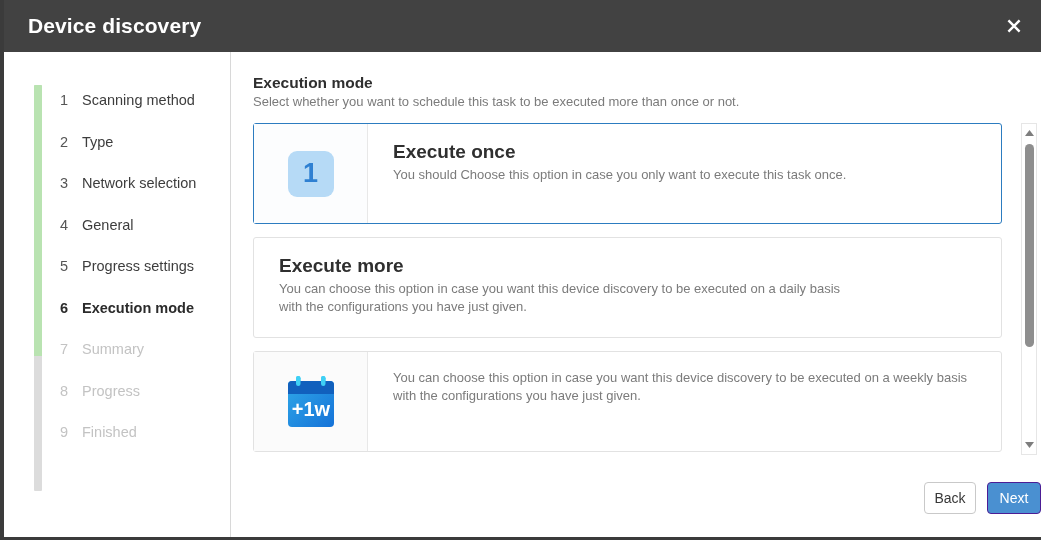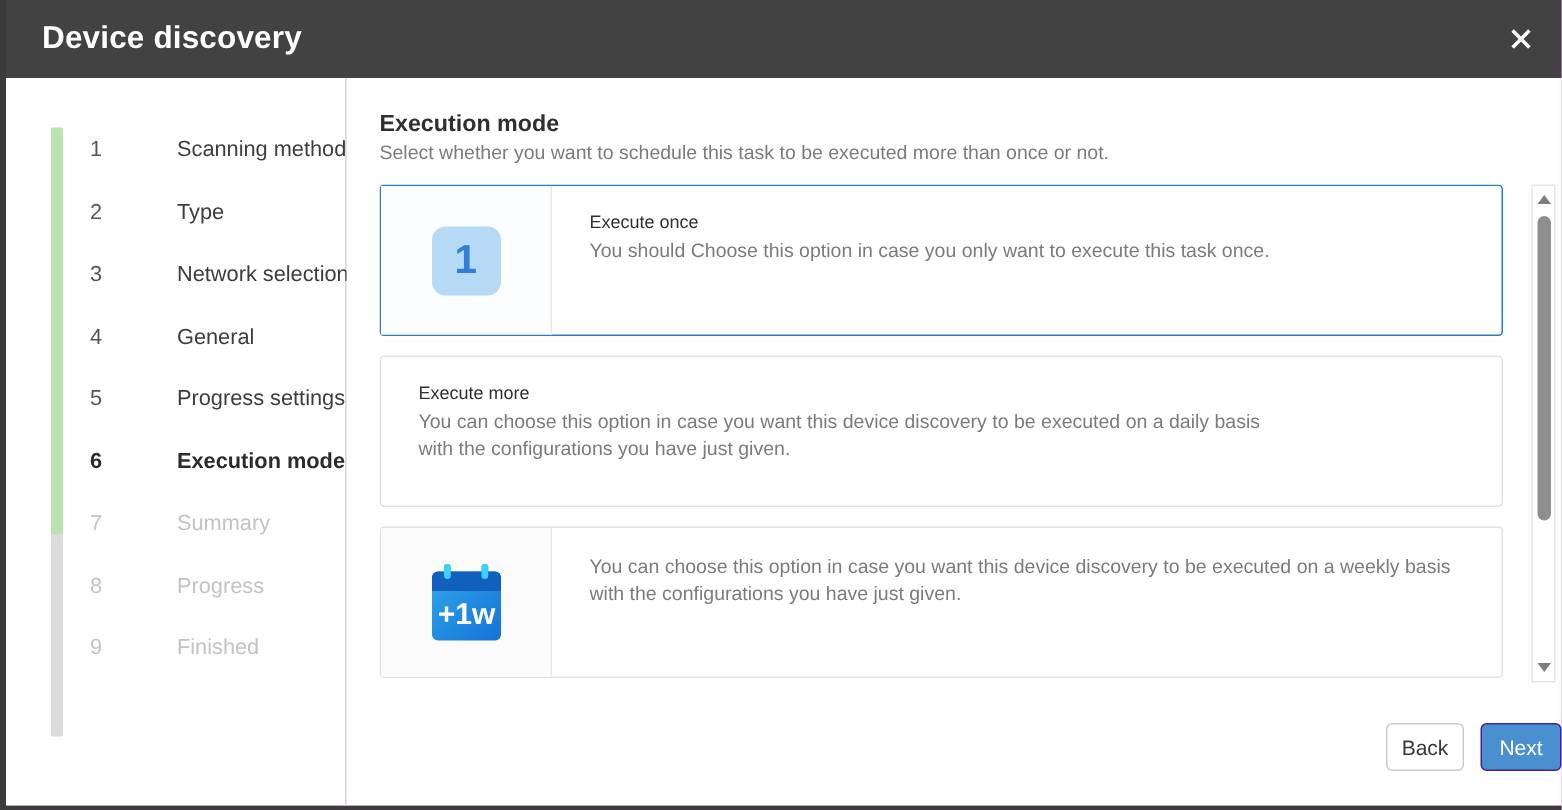--- a/index.html
+++ b/index.html
@@ -17,21 +17,21 @@
 
   
   .window {
     position: absolute;
     left: 0; top: 0;
     width: 1041px;
     height: 540px;
     box-sizing: border-box;
     border-left: 4px solid #3b3b3b;
     border-bottom: 3px solid #3b3b3b;
-    background: #d946ef;
+    background: #4d7c0f;
   }
 
   
   .titlebar {
     position: absolute;
     left: 0; top: 0;
     width: 1037px;
     height: 52px;
     background: #424242;
     display: flex;
@@ -103,21 +103,21 @@
     height: 41.5px;
     font-size: 14.5px;
     color: #3d3d3d;
     cursor: pointer;
   }
   .step-num {
     width: 22px;
     flex: 0 0 22px;
     color: #555;
   }
-  .step-label { white-space: nowrap; margin-left: 36px; }
+  .step-label { white-space: nowrap; }
   .step.active .step-num,
   .step.active .step-label {
     font-weight: bold;
     color: #2b2b2b;
   }
   .step.disabled { cursor: default; }
   .step.disabled .step-num,
   .step.disabled .step-label { color: #c3c3c3; }
 
   
@@ -180,22 +180,22 @@
     display: flex;
     align-items: center;
     justify-content: center;
   }
   .card.selected .card-iconcell { background: #fcfdfe; }
   .card-body {
     flex: 1 1 auto;
     padding: 17px 20px 17px 25px;
   }
   .card-title {
-    font-size: 12px;
-    font-weight: normal;
+    font-size: 19px;
+    font-weight: bold;
     color: #2f2f2f;
     margin: 0 0 3px 0;
   }
   .card-desc {
     font-size: 13px;
     line-height: 1.42;
     color: #7b7b7b;
     margin: 0;
     max-width: 585px;
   }

